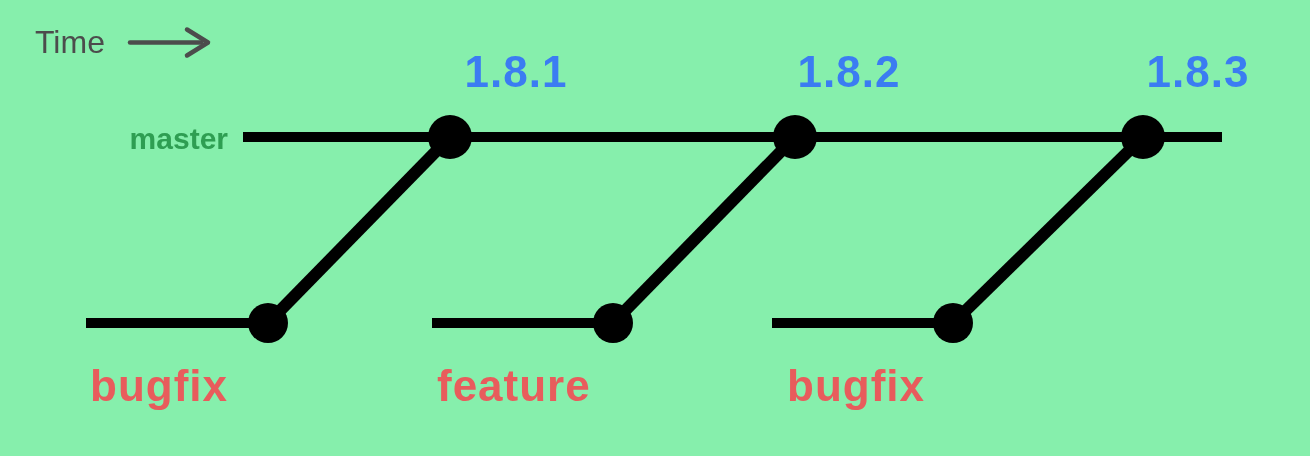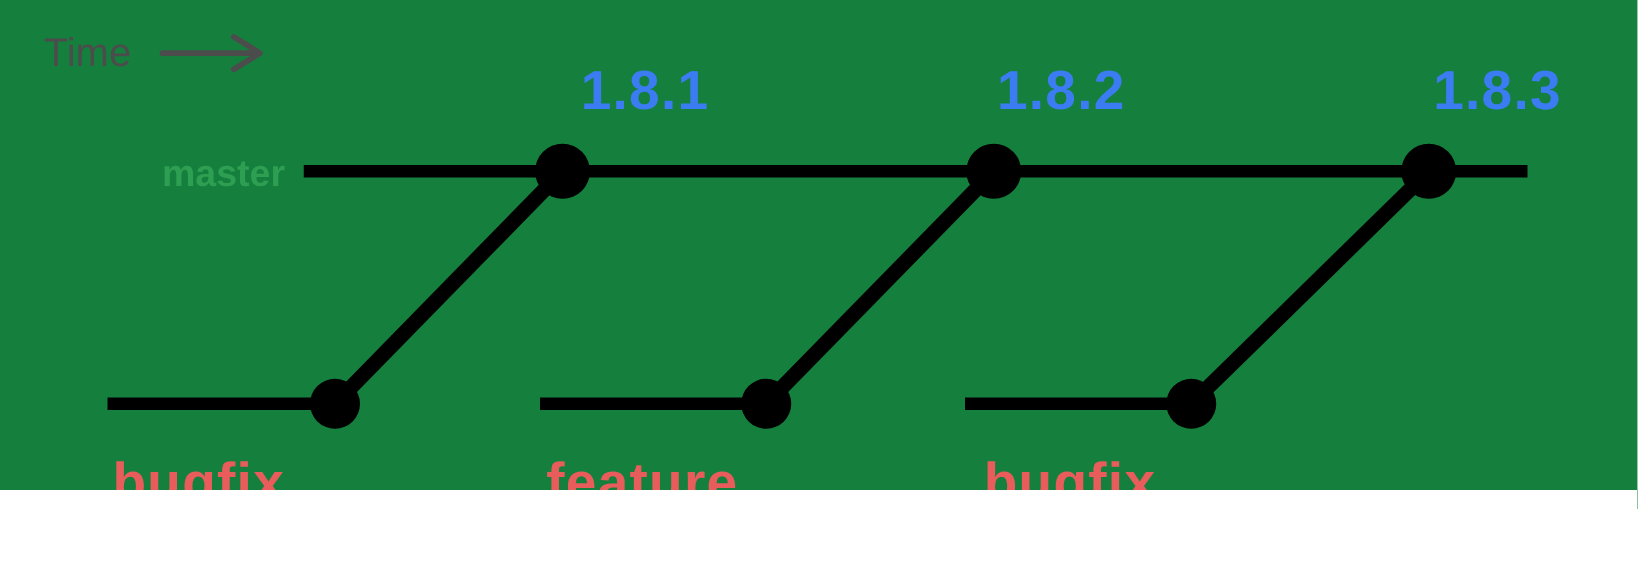--- a/index.html
+++ b/index.html
@@ -3,22 +3,22 @@
 <meta charset="utf-8">
 <style>
   html, body {
     margin: 0;
     padding: 0;
     background: #ffffff;
   }
   .stage {
     position: relative;
     width: 1310px;
-    height: 392px;
-    background: #15803d;
+    height: 456px;
+    background: #86efac;
     overflow: hidden;
   }
   svg { display: block; }
   text {
     font-family: "Liberation Sans", sans-serif;
   }
   .time-label {
     font-size: 32px;
     font-weight: 400;
     fill: var(--color-time-text, #4c4c4c);

